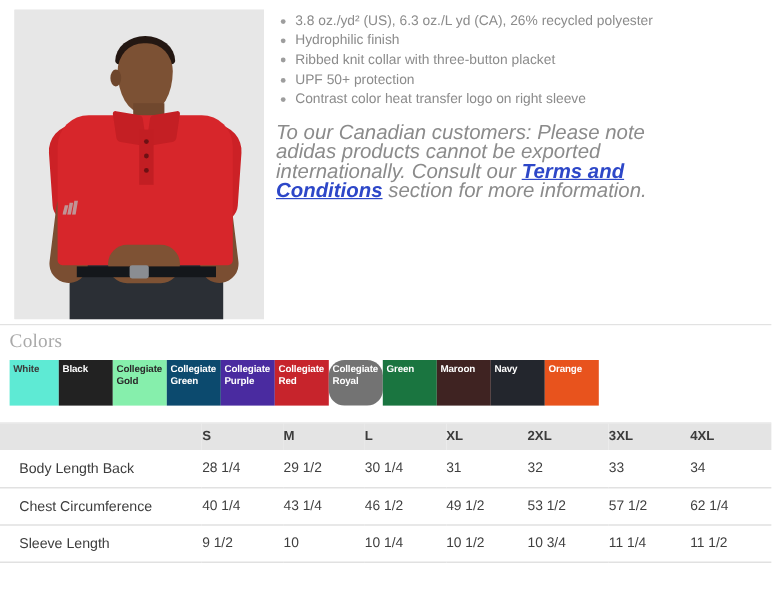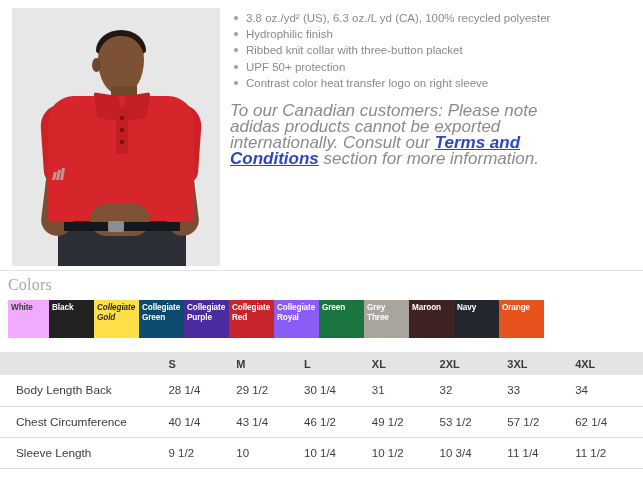--- a/index.html
+++ b/index.html
@@ -183,61 +183,58 @@
           <polygon points="8,12 11,12 13,0 10,0" fill="#b9b9b9"></polygon>
         </svg>
       </div>
       <div class="ph-hands"></div>
       <div class="ph-belt"></div>
       <div class="ph-buckle"></div>
     </div>
 
     <div class="specs">
       <ul class="spec-list">
-        <li>3.8 oz./yd² (US), 6.3 oz./L yd (CA), 100% recycled polyester</li>
+        <li>3.8 oz./yd² (US), 6.3 oz./L yd (CA), 26% recycled polyester</li>
         <li>Hydrophilic finish</li>
         <li>Ribbed knit collar with three-button placket</li>
         <li>UPF 50+ protection</li>
         <li>Contrast color heat transfer logo on right sleeve</li>
       </ul>
       <p class="note"><span>To our Canadian customers: Please note adidas products cannot be exported internationally. Consult our </span><a href="#">Terms and Conditions</a><span> section for more information.</span></p>
     </div>
   </div>
 
   <div class="hr"></div>
   <div class="section-head">Colors</div>
 
   <div class="colors-wrap">
     <div class="swatches">
-      <div class="swatch" style="background: #f0abfc;">
+      <div class="swatch" style="background: #5eead4;">
           <span class="sw-label" style="color: rgb(59, 59, 59);">White</span>
         </div>
       <div class="swatch" style="background: rgb(34, 34, 34);">
           <span class="sw-label" style="color: rgb(255, 255, 255);">Black</span>
         </div>
-      <div class="swatch" style="background: #fde047; font-style: italic;">
+      <div class="swatch" style="background: #86efac;">
           <span class="sw-label" style="color: rgb(42, 42, 42);">Collegiate Gold</span>
         </div>
       <div class="swatch" style="background: #0c4a6e;">
           <span class="sw-label" style="color: rgb(255, 255, 255);">Collegiate Green</span>
         </div>
       <div class="swatch" style="background: rgb(74, 43, 160);">
           <span class="sw-label" style="color: rgb(255, 255, 255);">Collegiate Purple</span>
         </div>
       <div class="swatch" style="background: rgb(199, 36, 44);">
           <span class="sw-label" style="color: rgb(255, 255, 255);">Collegiate Red</span>
         </div>
-      <div class="swatch" style="background: #8b5cf6;">
+      <div class="swatch" style="background: #737373; border-radius: 13px;">
           <span class="sw-label" style="color: rgb(255, 255, 255);">Collegiate Royal</span>
         </div>
       <div class="swatch" style="background: rgb(26, 117, 64);">
           <span class="sw-label" style="color: rgb(255, 255, 255);">Green</span>
-        </div>
-      <div class="swatch" style="background: rgb(169, 164, 156);">
-          <span class="sw-label" style="color: rgb(255, 255, 255);">Grey Three</span>
         </div>
       <div class="swatch" style="background: rgb(63, 35, 34); padding-left: 16px;">
           <span class="sw-label" style="color: rgb(255, 255, 255);">Maroon</span>
         </div>
       <div class="swatch" style="background: rgb(35, 38, 45);">
           <span class="sw-label" style="color: rgb(255, 255, 255);">Navy</span>
         </div>
       <div class="swatch" style="background: rgb(232, 83, 29);">
           <span class="sw-label" style="color: rgb(255, 255, 255);">Orange</span>
         </div>

